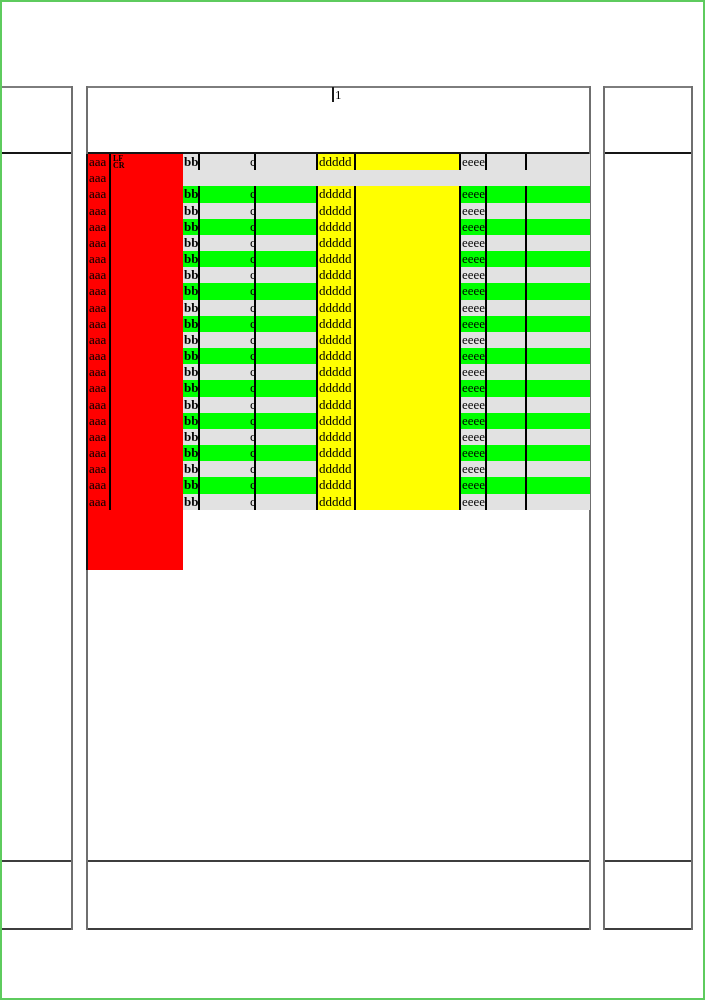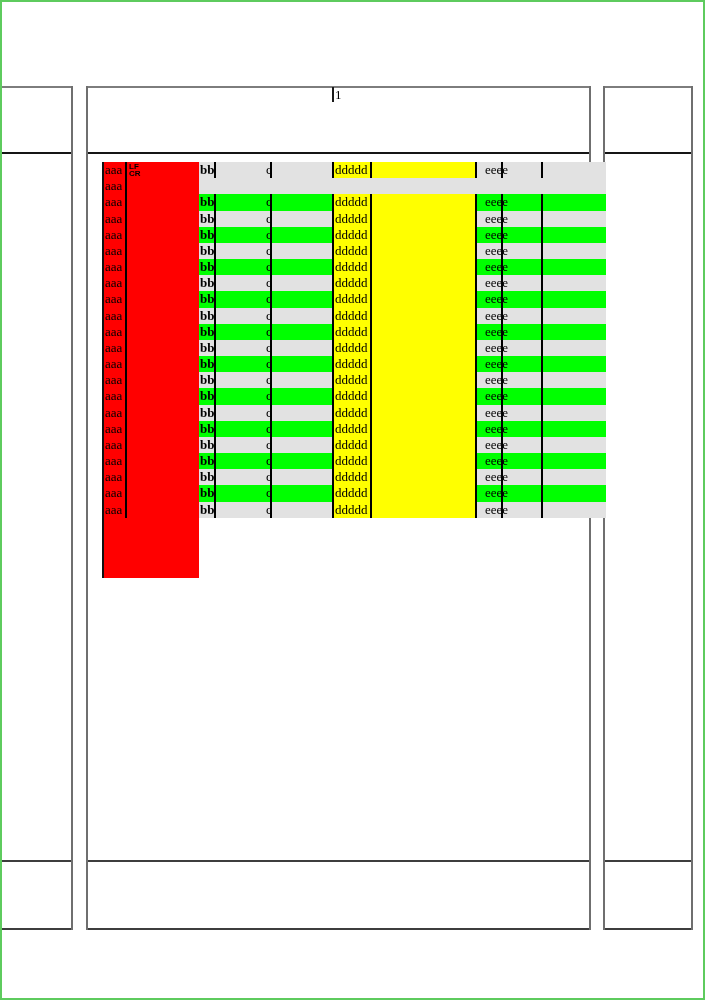--- a/index.html
+++ b/index.html
@@ -15,40 +15,40 @@
   .gh.mid{background:#3d3d3d;}
   .gv{width:2px;background:#6f6f6f;}
 
   
   .header-num{position:absolute;left:330px;top:85px;z-index:3;display:flex;align-items:flex-start;}
   .caret{display:inline-block;width:2px;height:15px;background:#1a1a1a;margin-right:1px;}
   .header-num span.num{font-size:13px;line-height:15px;color:#000;}
 
   
   .doc-table{
-    position:absolute;left:84px;top:160px;width:504px;height:416px;z-index:2;
-    border-left:2px solid #111;box-sizing:border-box;margin-left:16px;
+    position:absolute;left:84px;top:152px;width:504px;height:416px;z-index:2;
+    border-left:2px solid #111;box-sizing:border-box;
   }
   .red-block{position:absolute;left:0;top:0;width:95px;height:100%;z-index:0;}
   .rows{position:absolute;left:0;top:0;width:100%;height:100%;z-index:1;}
   .row{position:relative;width:100%;height:16.18px;}
   .rowbg{position:absolute;left:95px;right:0;top:0;bottom:0;}
   .bg-gray .rowbg{background:#e2e2e2;}
   .bg-green .rowbg{background:#00ff00;}
   .ycell{position:absolute;left:229px;width:143px;top:0;bottom:0;}
   .cell{position:absolute;top:0;font-size:13px;line-height:16.2px;color:#000;white-space:nowrap;z-index:2;}
   .ca{left:1px;}
   .cb{left:96px;font-weight:bold;}
   .cc{left:162px;}
   .cd{left:231px;}
-  .ce{left:374px;padding-left:7px;}
+  .ce{left:374px;}
   .fmt{position:absolute;left:25px;top:1px;z-index:2;
        font-family:"Liberation Sans", sans-serif;font-size:8px;line-height:7.4px;
        font-weight:700;color:#000;}
-  .fmt span{display:block;}
+  .fmt span{display:block;font-family:Liberation Serif, serif;}
   .b{position:absolute;top:0;bottom:0;width:2px;background:#000;z-index:3;}
   .b1{left:21px;}
   .b2{left:110px;}
   .b3{left:166px;}
   .b4{left:228px;}
   .b5{left:266px;}
   .b6{left:371px;}
   .b7{left:397px;}
   .b8{left:437px;}
   .row:not(.kind-first) .fmt{display:none;}

